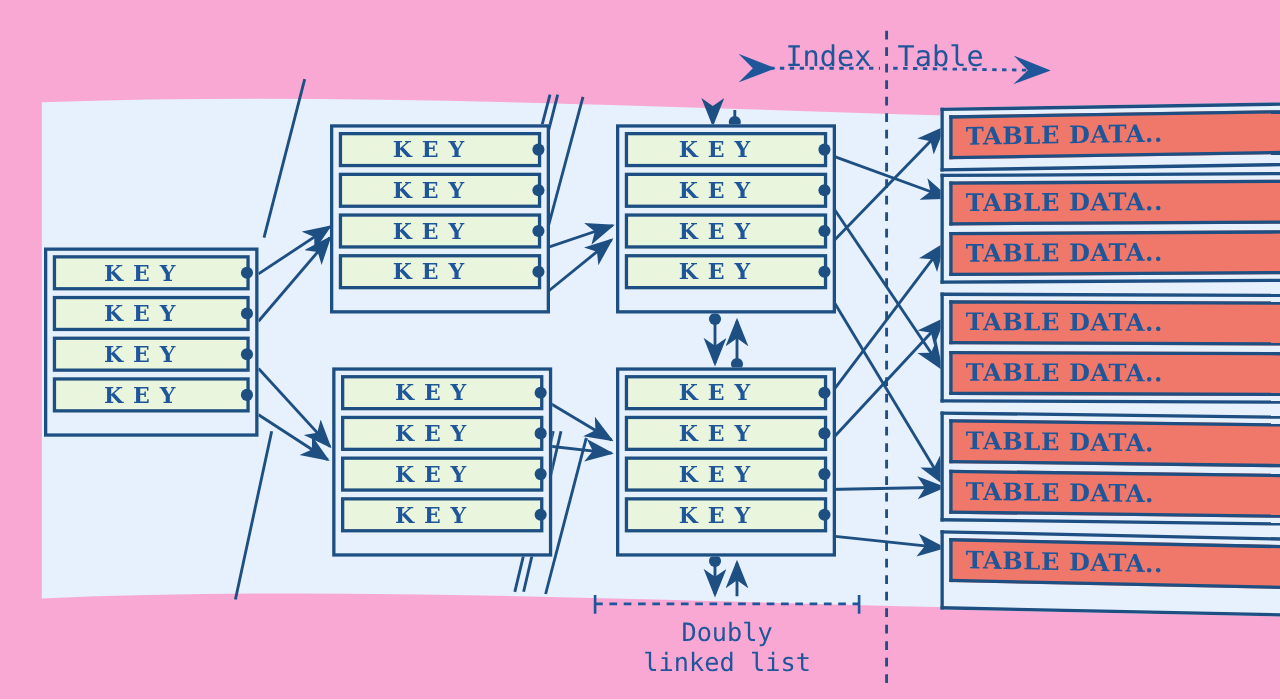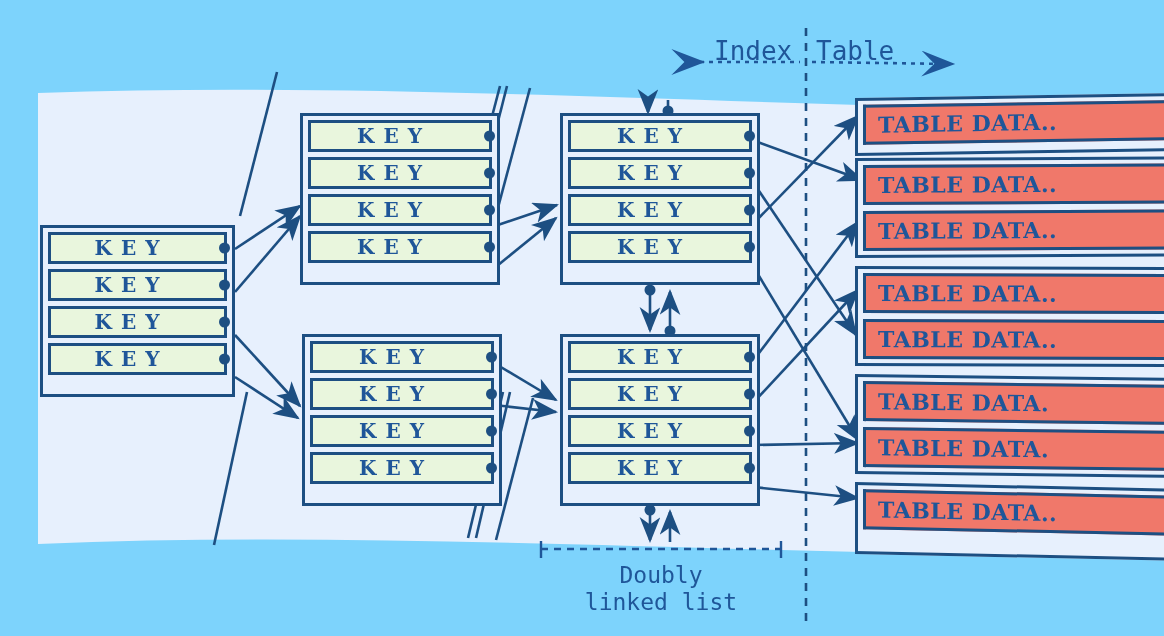--- a/index.html
+++ b/index.html
@@ -1,18 +1,18 @@
 <!DOCTYPE html>
 <html><head>
 <meta charset="utf-8">
 <style>
   html,body{margin:0;padding:0;background:#fafafa;}
   body{width:1164px;height:636px;overflow:hidden;
        font-family:"DejaVu Sans Mono","Liberation Mono",monospace;}
-  #stage{position:relative;width:1164px;height:636px;background:#7dd3fc;}
+  #stage{position:relative;width:1164px;height:636px;background:#f9a8d4;}
   svg.layer{position:absolute;left:0;top:0;width:1164px;height:636px;}
   .lbl{fill:#1f5699;font-family:"DejaVu Sans Mono","Liberation Mono",monospace;}
 </style>
 </head>
 <body>
 
 <div id="stage">
 
   <svg class="layer" viewBox="0 0 1164 636">
     <defs>

